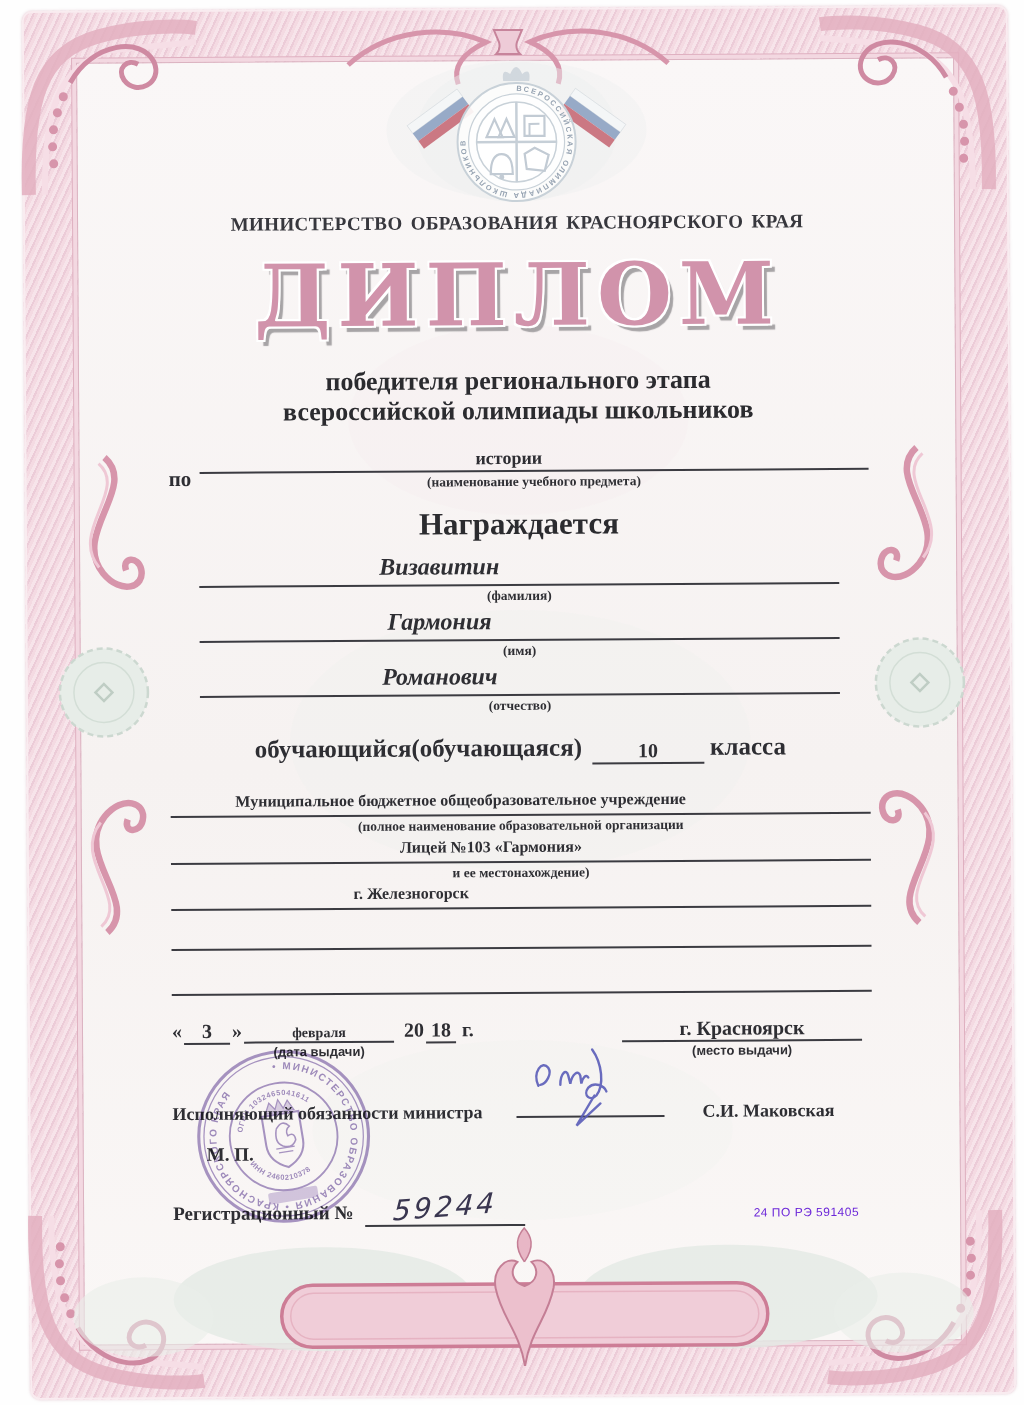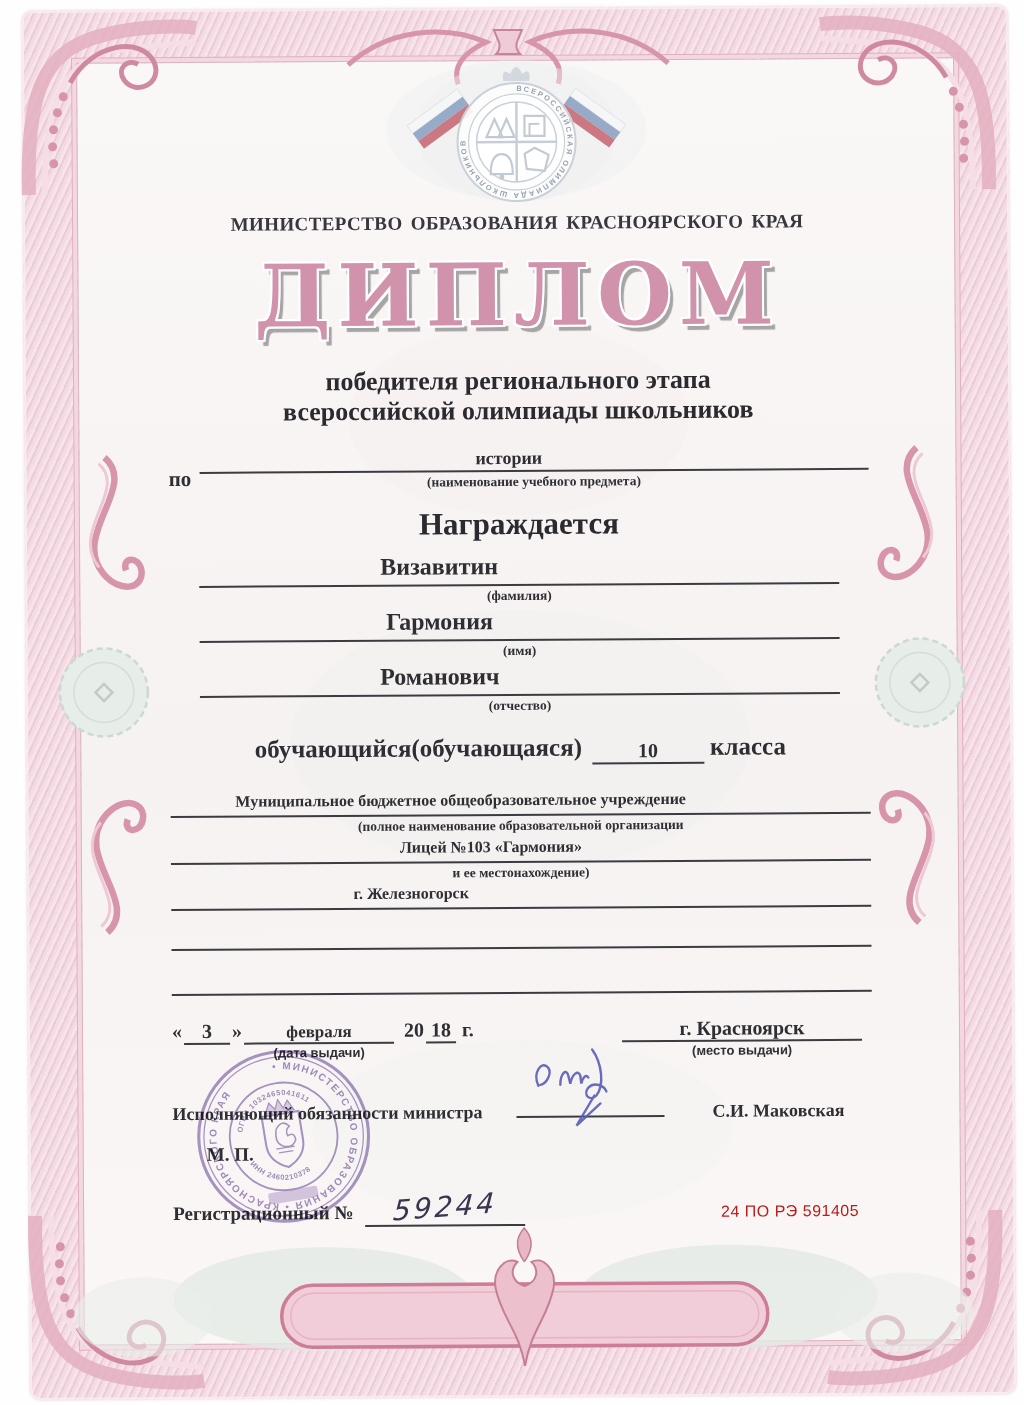--- a/index.html
+++ b/index.html
@@ -26,57 +26,57 @@
   .caption{font-size:13.5px;font-weight:bold;text-align:center;margin-top:2px;color:#2f2f34;}
   .caption-sans{font-family:"Liberation Sans",sans-serif;font-size:13px;font-weight:bold;}
 
   .subject-row{display:flex;align-items:flex-end;}
   .subject-prefix{font-size:21px;font-weight:bold;padding-right:8px;}
   .field{flex:1;display:flex;flex-direction:column;}
   .field .fval{border-bottom:2px solid #3b3b41;text-align:center;font-size:18px;font-weight:bold;padding-bottom:1px;}
   .shift25{position:relative;left:-25px;margin-top:27px;}
   .shift30{position:relative;left:-30px;}
   .shift60{position:relative;left:-60px;}
-  .shift80{position:relative;left:-80px;}
+  .shift80{position:relative;left:-80px;font-style:italic;}
   .shift110{position:relative;left:-110px;}
 
   .name-box{width:640px;margin:0 auto;}
   .nval{text-align:center;font-size:24px;font-weight:bold;height:31px;border-bottom:2px solid #3b3b41;}
 
   .class-row{display:flex;justify-content:center;align-items:baseline;font-size:25px;font-weight:bold;}
   .class-box{display:inline-block;width:112px;text-align:center;border-bottom:2px solid #3b3b41;
              font-size:20px;line-height:24px;vertical-align:baseline;margin:0 6px 10px 10px;position:relative;top:2px;}
 
   .org-box{width:100%;}
   .oval{text-align:center;font-size:16px;font-weight:bold;height:23px;border-bottom:2px solid #3b3b41;}
   .blank{border-bottom:2px solid #3b3b41;height:22px;}
 
   .date-row{display:flex;justify-content:space-between;font-size:20px;font-weight:bold;}
   .date-left{display:flex;align-items:baseline;gap:2px;}
   .ub{display:inline-block;border-bottom:2px solid #3b3b41;text-align:center;}
-  .day{width:46px;} .month{width:150px;font-size:17px;} .yr{width:30px;} .place{width:240px;}
+  .day{width:46px;} .month{width:150px;font-size:14px;} .yr{width:30px;} .place{width:240px;}
   .rel{position:relative;display:inline-block;}
   .under{position:absolute;top:100%;left:50%;transform:translateX(-50%);white-space:nowrap;margin-top:1px;}
   .date-right{margin-right:10px;}
   .yp{margin-left:8px;} .yu{margin-left:4px;}
 
   .minister-row{display:flex;align-items:baseline;font-size:18px;font-weight:bold;}
   .sign-box{width:148px;margin-left:34px;border-bottom:2px solid #3b3b41;height:26px;position:relative;}
   .sign-svg{position:absolute;left:4px;top:-52px;}
-  .signer{margin-left:48px;}
+  .signer{margin-left:38px;}
 
   .mp{position:absolute;left:34px;font-size:19px;font-weight:bold;}
 
   .reg-row{display:flex;align-items:baseline;font-size:19px;font-weight:bold;}
   .reg-box{width:160px;margin-left:12px;border-bottom:2px solid #3b3b41;text-align:center;height:32px;}
   .handwritten{font-family:"DejaVu Sans",sans-serif;font-style:italic;font-weight:normal;font-size:28px;
                letter-spacing:3px;color:#3a3650;display:inline-block;transform:rotate(-4deg) skewX(-8deg);
                position:relative;top:-2px;}
   .form-code{margin-left:auto;margin-right:14px;font-family:"Liberation Sans",sans-serif;font-weight:normal;
-             font-size:16px;color:#b91c1c;letter-spacing:.5px;}
+             font-size:12px;color:#6d28d9;letter-spacing:.5px;}
 
   .stamp{position:absolute;left:192px;top:1046px;width:178px;height:178px;transform:rotate(-9deg);
          opacity:.82;mix-blend-mode:multiply;}
   .emblem{position:absolute;left:402px;top:48px;width:236px;height:158px;}
 </style>
 </head>
 <body>
 
 <div class="page">
  <div class="scan">

